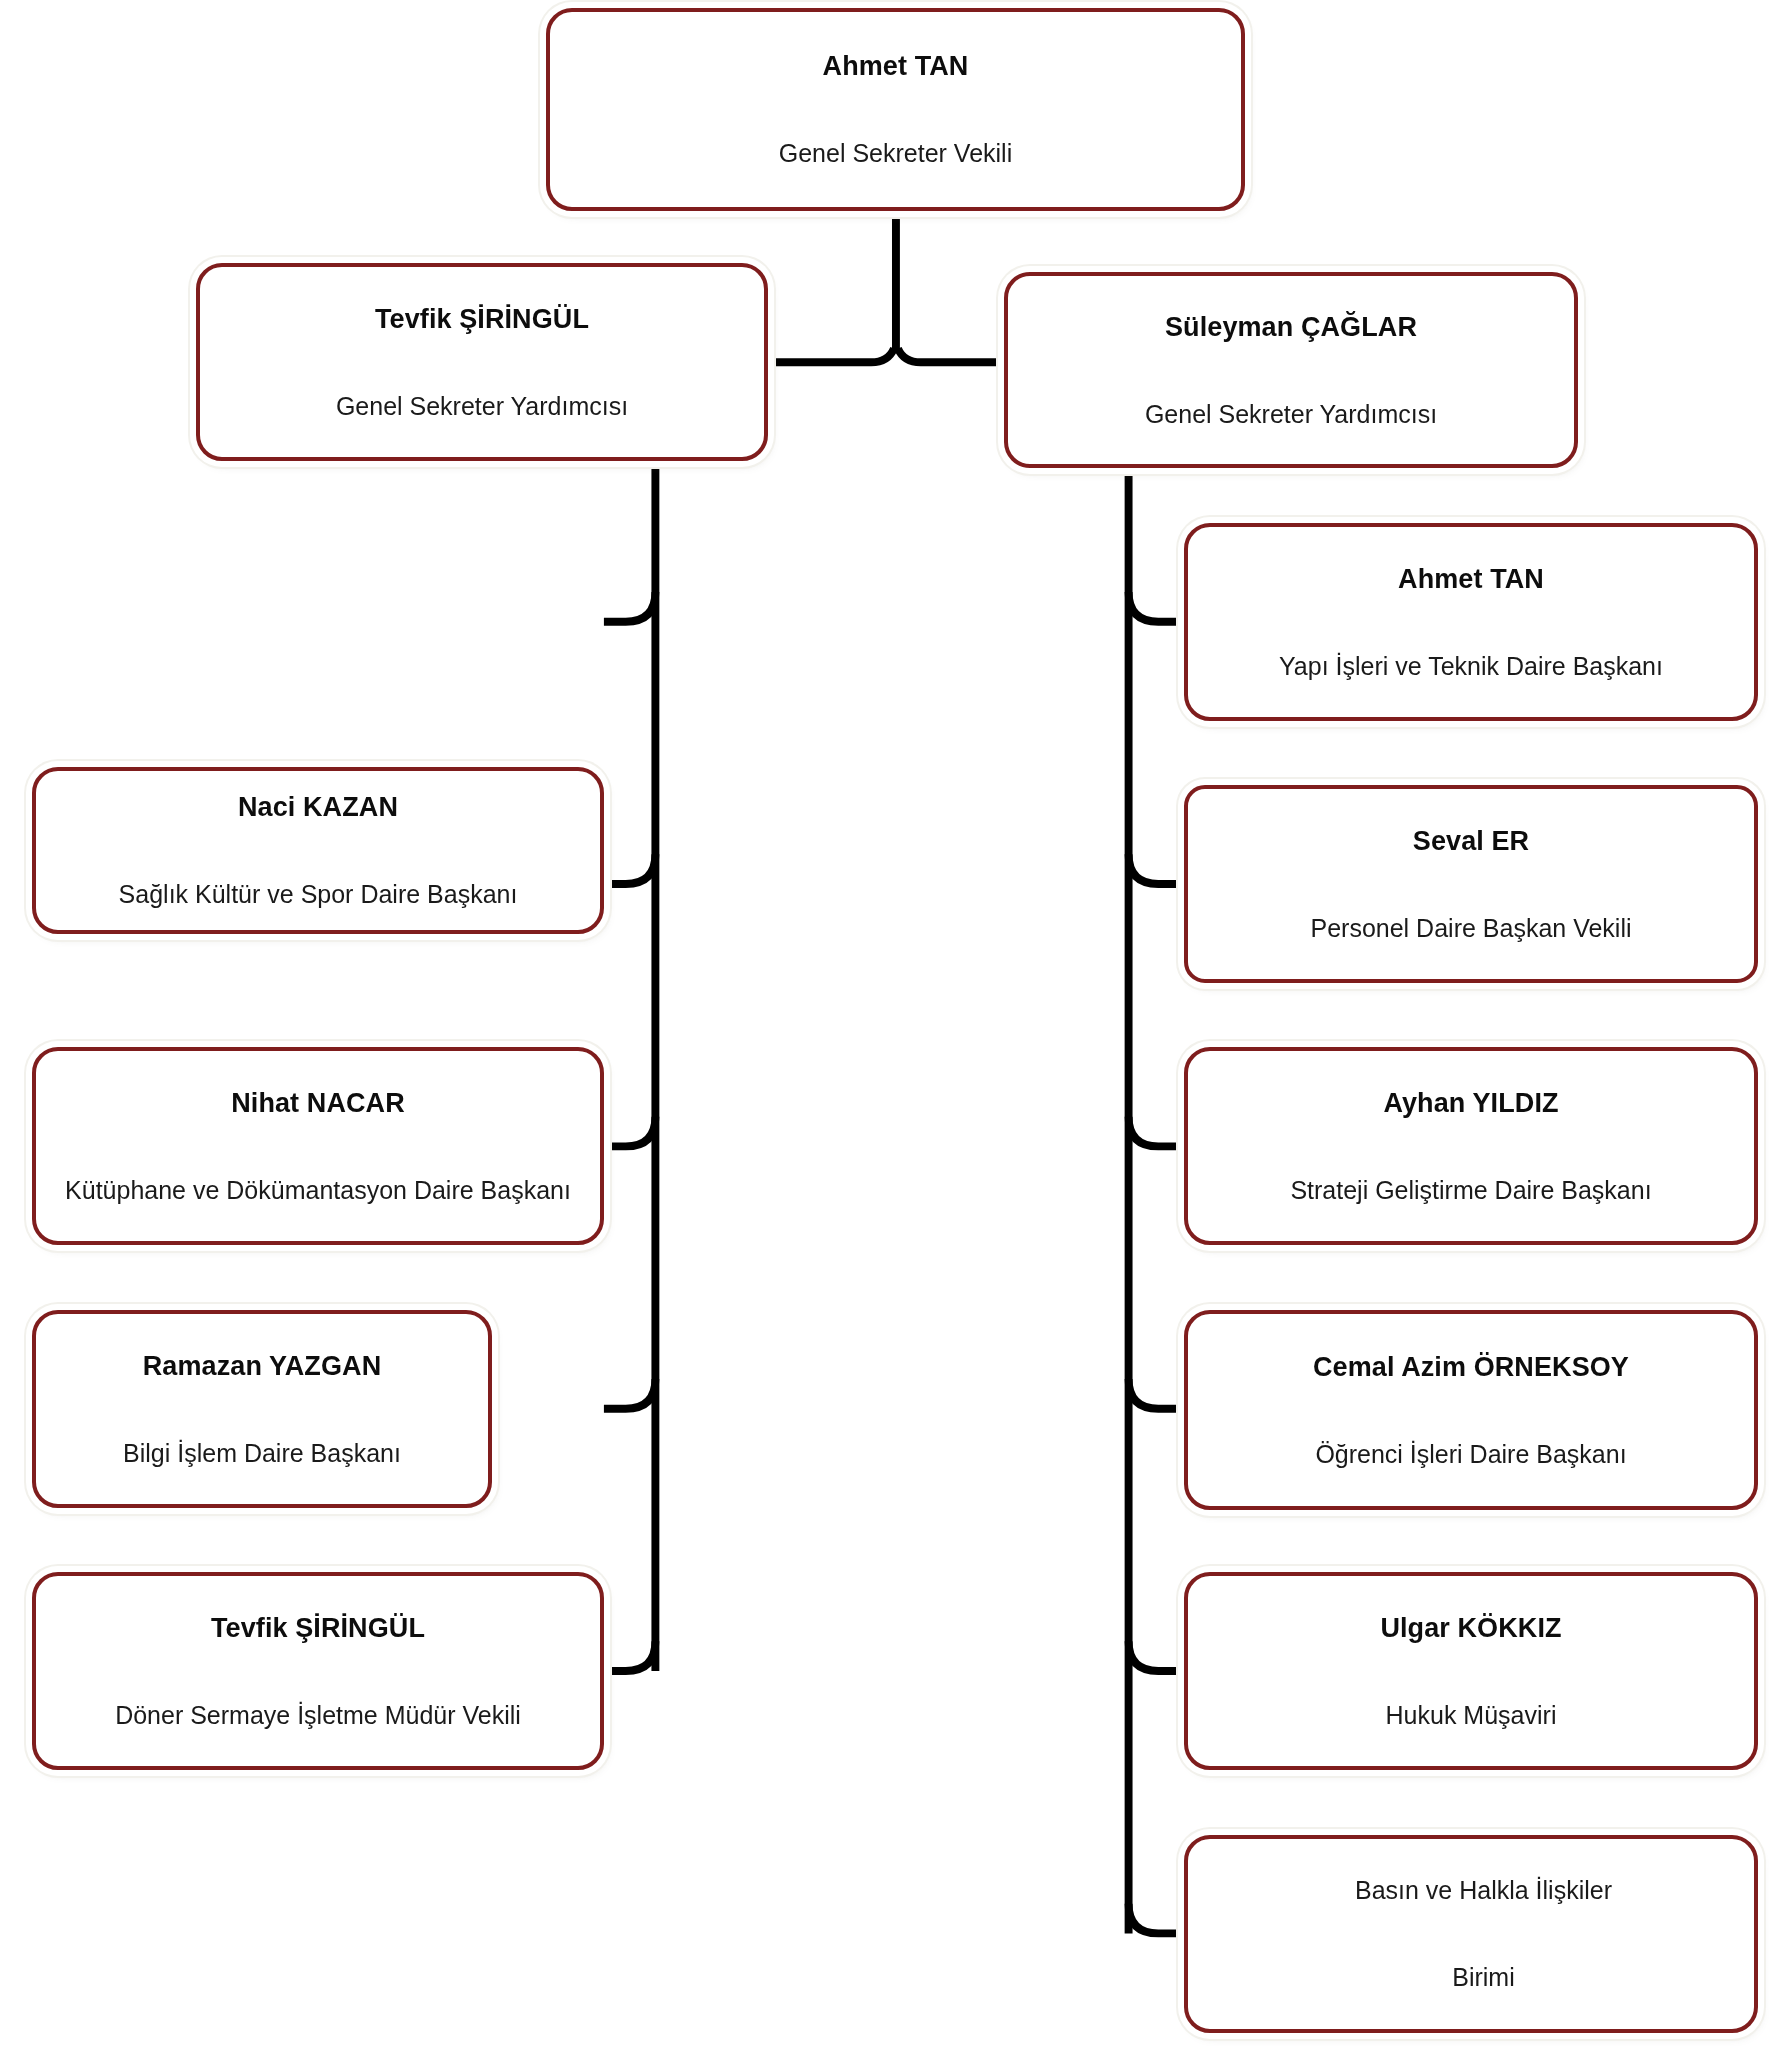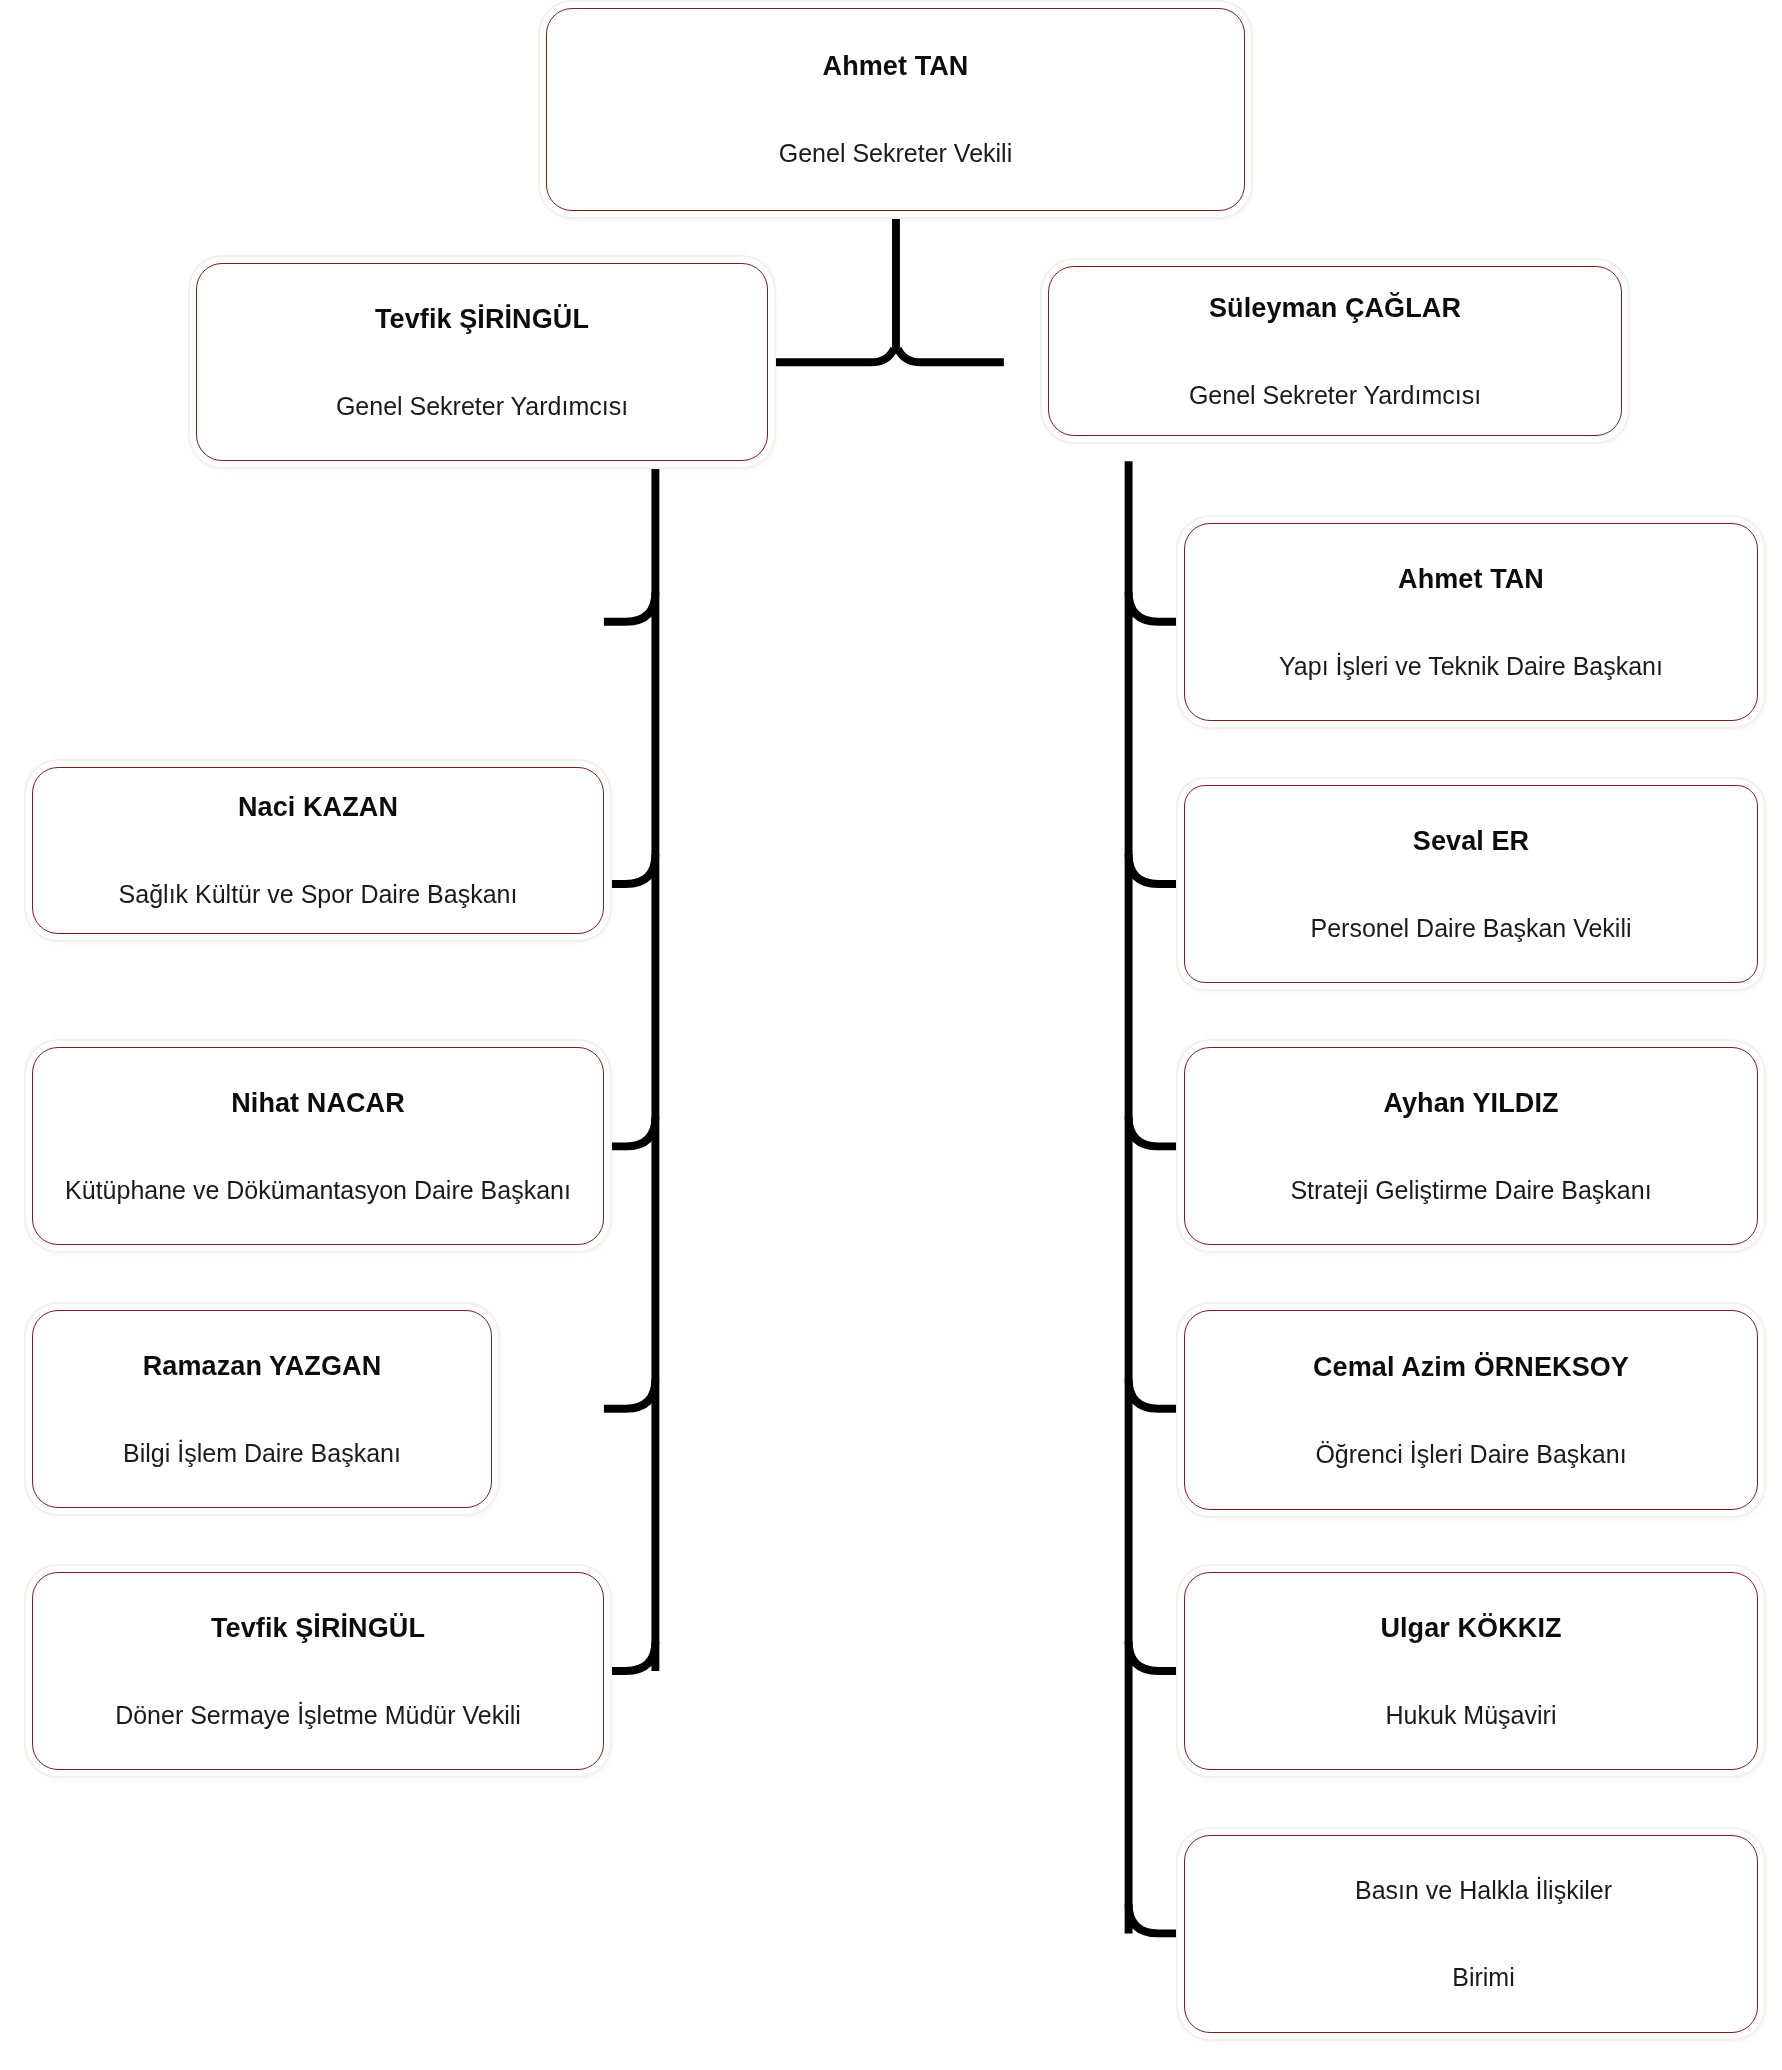--- a/index.html
+++ b/index.html
@@ -32,21 +32,21 @@
     height: 2070px;
     z-index: 1;
     pointer-events: none;
   }
 
   .node {
     position: absolute;
     z-index: 2;
     box-sizing: border-box;
     background: #ffffff;
-    border: 1px solid #7f1d1d;
+    border: 4px solid #7f1d1d;
     border-radius: 26px;
     display: flex;
     flex-direction: column;
     align-items: center;
     justify-content: center;
     text-align: center;
     padding: 10px 26px;
     box-shadow:
       0 0 0 6px #ffffff,
       0 0 0 8px #f2f1ec,
@@ -76,21 +76,21 @@
   .node.unit .title {
     font-size: 25px;
     line-height: 1.55;
     margin-left: 25px;
   }
 
   
   .n-root        { left: 546px;  top: 8px;    width: 699px; height: 203px; }
 
   .n-deputy-l    { left: 196px;  top: 263px;  width: 572px; height: 198px; }
-  .n-deputy-r    { left: 1004px; top: 266px;  width: 574px; height: 170px; margin-left: 44px; }
+  .n-deputy-r    { left: 1004px; top: 272px;  width: 574px; height: 196px; }
 
   .n-l0          { left: 32px;   top: 523px;  width: 572px; height: 198px; }
   .n-l1          { left: 32px;   top: 767px;  width: 572px; height: 167px; }
   .n-l2          { left: 32px;   top: 1047px; width: 572px; height: 198px; }
   .n-l3          { left: 32px;   top: 1310px; width: 460px; height: 198px; }
   .n-l4          { left: 32px;   top: 1572px; width: 572px; height: 198px; }
 
   .n-r0          { left: 1184px; top: 523px;  width: 574px; height: 198px; }
   .n-r1          { left: 1184px; top: 785px;  width: 574px; height: 198px; border-radius: 21px; }
   .n-r2          { left: 1184px; top: 1047px; width: 574px; height: 198px; }

